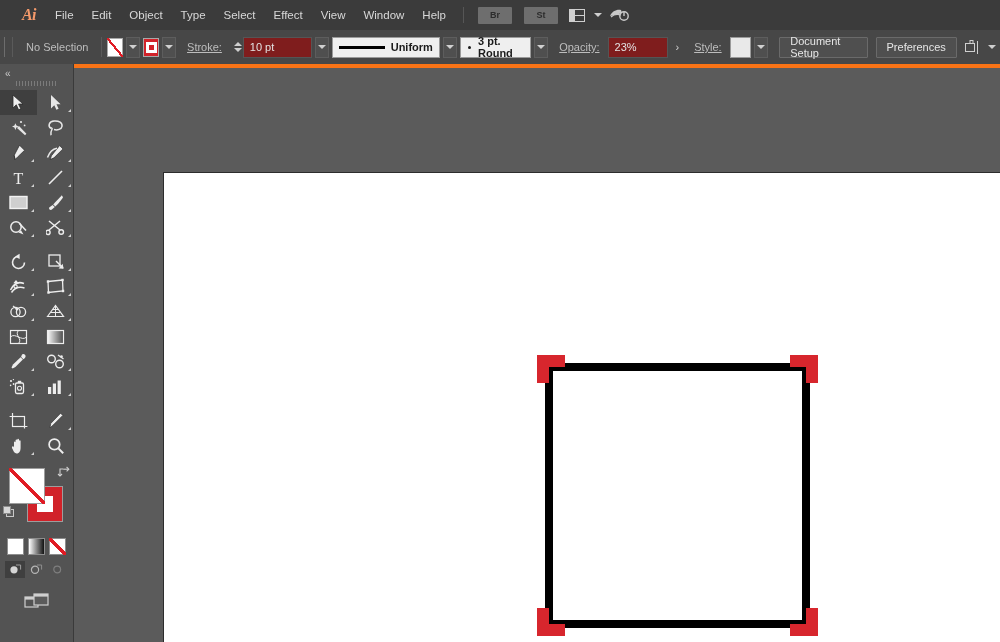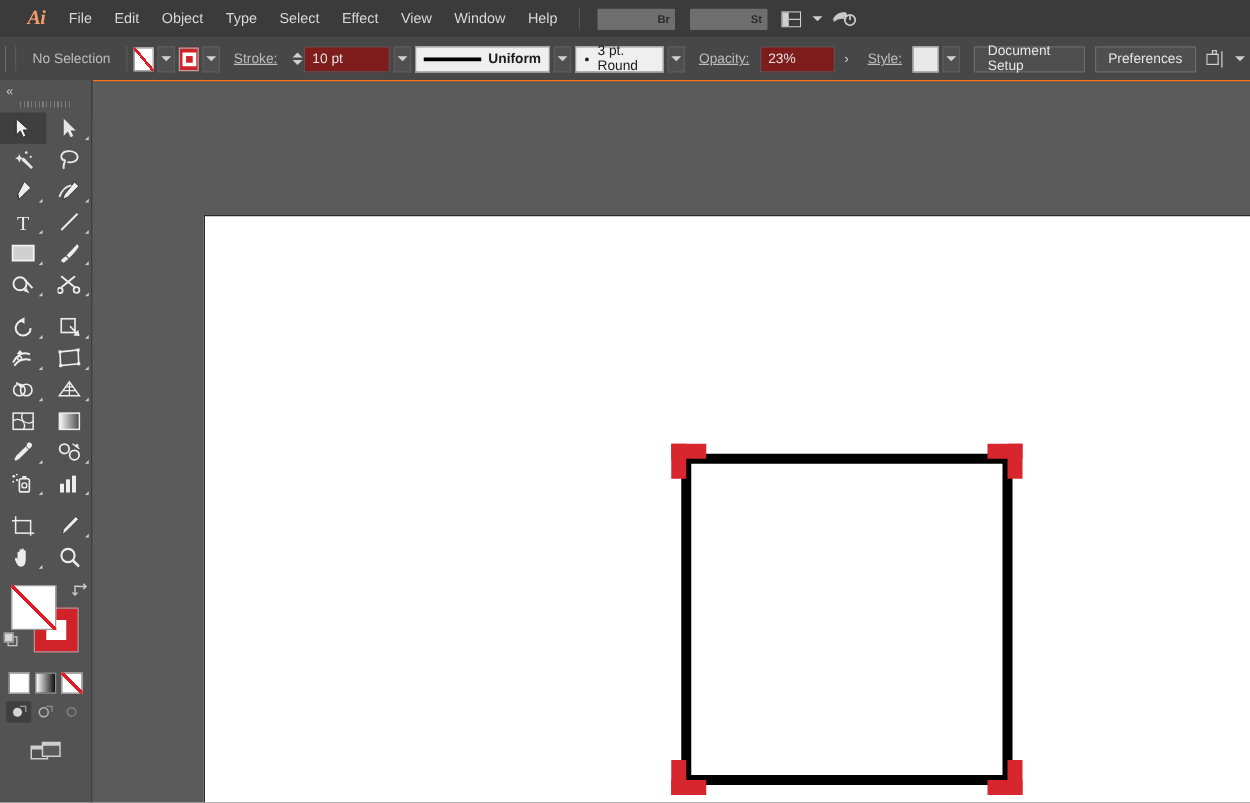--- a/index.html
+++ b/index.html
@@ -27,38 +27,37 @@
     font-family:"Liberation Serif", serif;
     letter-spacing:-.5px;
     margin-left:12px;
   }
   .menu-item{
     padding:0 9px;height:30px;line-height:30px;
     font-size:11.5px;color:#d8d8d8;cursor:default;white-space:nowrap;
   }
   .mb-sep{width:1px;height:16px;background:#565656;margin:0 8px;}
   .mb-btn{
-    width:18px;height:17px;margin:0 6px;
+    width:34px;height:17px;margin:0 6px;
     background:#6e6e6e;color:#2c2c2c;
     font-size:9px;font-weight:bold;
     display:flex;align-items:center;justify-content:center;
     border-radius:1px;
-    padding-left:44px;
   }
   .mb-icon{width:20px;height:20px;margin:0 3px;display:flex;align-items:center;justify-content:center;}
   .chev{
     width:0;height:0;border-left:4px solid transparent;border-right:4px solid transparent;
     border-top:4px solid #cfcfcf;margin:0 4px;
   }
 
   
   .controlbar{
     position:absolute;left:0;top:30px;width:1000px;height:34px;
     background:#474747;
-    border-bottom:1px solid #f97316;
+    border-bottom:4px solid #f97316;
     display:flex;align-items:center;
   }
   .cb-grip{width:4px;height:20px;margin-left:4px;
     background:repeating-linear-gradient(to right,#6d6d6d 0 1px,transparent 1px 3px);}
   .cb-label{font-size:11px;color:#bdbdbd;padding:0 8px;white-space:nowrap;}
   .cb-label.u{text-decoration:underline;}
   .cb-sep{width:1px;height:20px;background:#5a5a5a;margin:0 5px;}
 
   .swatch-fill{
     width:19px;height:19px;background:#fff;border:1px solid #a8a8a8;
@@ -101,21 +100,21 @@
   .field.w-op{width:72px;}
   .profile{
     width:130px;height:21px;background:#efefef;border:1px solid #9a9a9a;
     box-sizing:border-box;display:flex;align-items:center;justify-content:space-between;
     padding:0 6px;font-size:11px;color:#1b1b1b;font-weight:bold;
   }
   .profile .line{flex:1;height:3px;background:#000;margin-right:6px;max-width:68px;}
   .brush{
     width:84px;height:21px;background:#efefef;border:1px solid #9a9a9a;
     box-sizing:border-box;display:flex;align-items:center;gap:7px;
-    padding:0 7px;font-size:11px;color:#1b1b1b;font-weight:normal;
+    padding:0 7px;font-size:11px;color:#1b1b1b;font-weight:bold;
   }
   .brush .dot{width:3px;height:3px;border-radius:50%;background:#1b1b1b;flex:0 0 3px;}
   .arrow-r{font-size:11px;color:#d0d0d0;padding:0 7px;}
   .style-sw{width:26px;height:21px;background:#e9e9e9;border:1px solid #9a9a9a;box-sizing:border-box;}
   .cb-button{
     height:21px;background:#4f4f4f;border:1px solid #6a6a6a;box-sizing:border-box;
     display:flex;align-items:center;justify-content:center;
     padding:0 10px;font-size:11px;color:#e6e6e6;margin-left:8px;border-radius:1px;
   }
 

